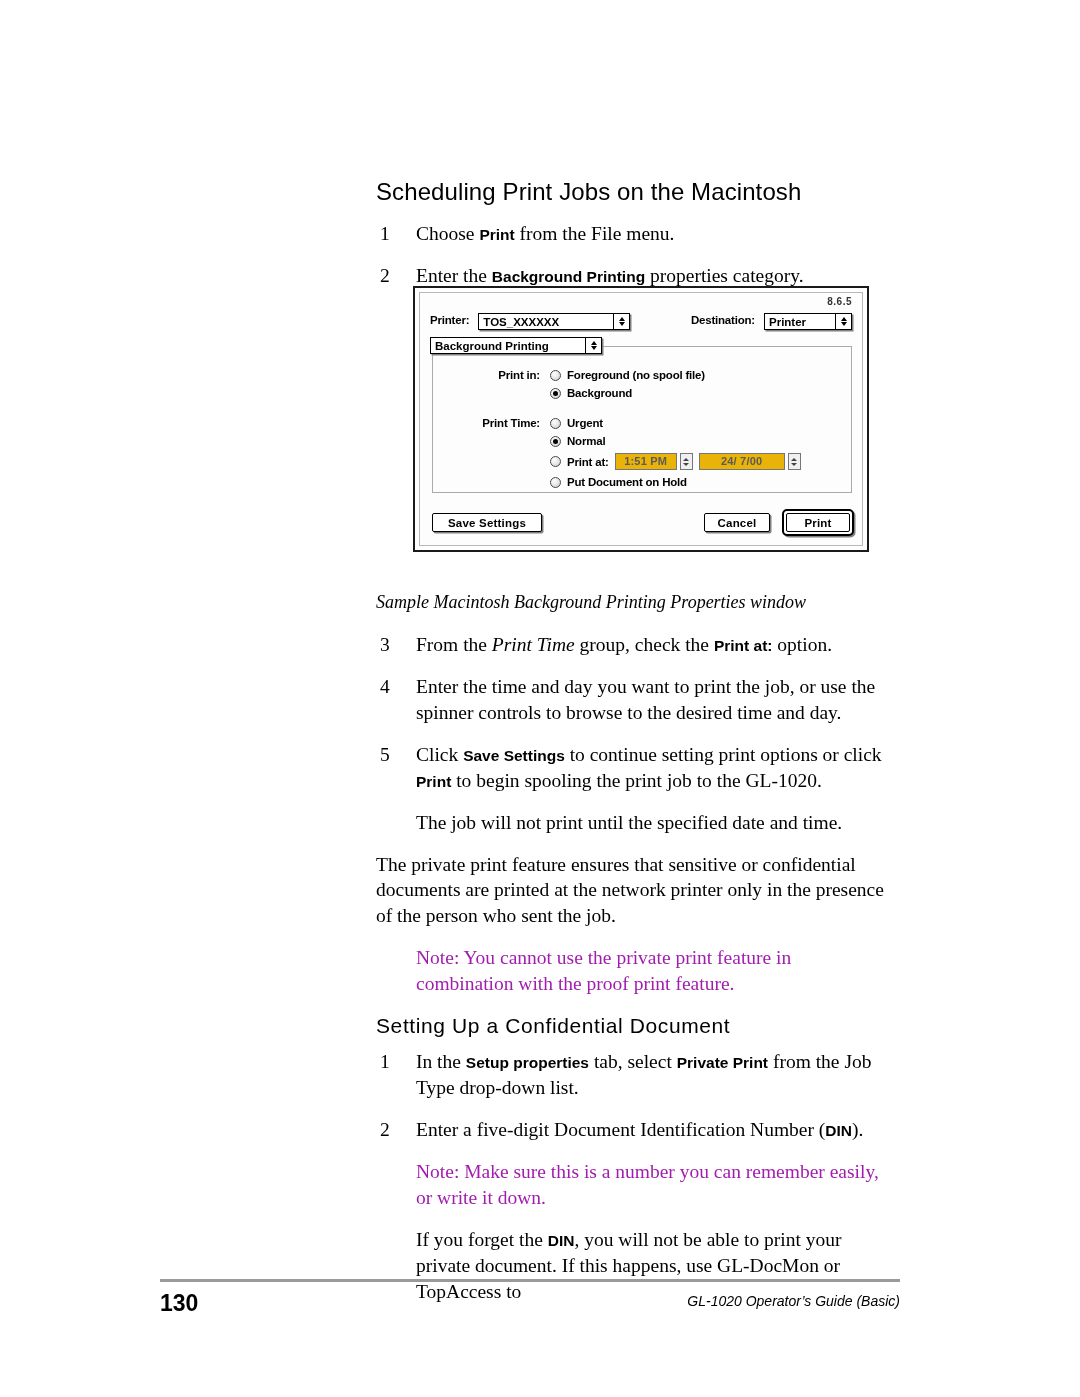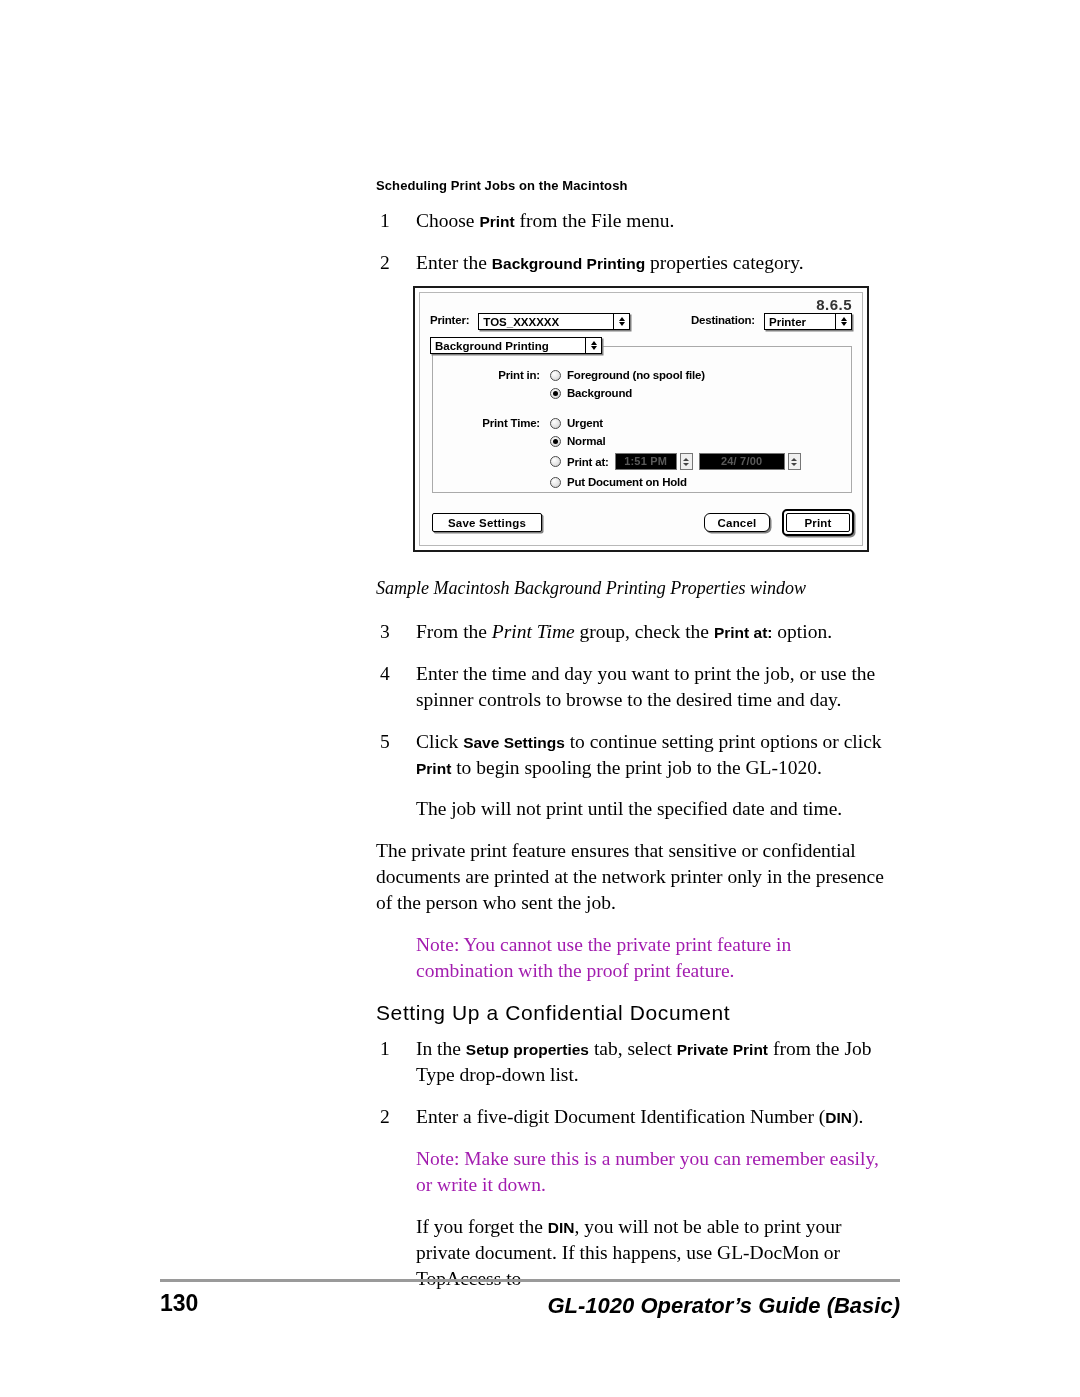--- a/index.html
+++ b/index.html
@@ -26,22 +26,22 @@
   
   .content {
     position: absolute;
     left: 376px;
     top: 178px;
     width: 516px;
   }
 
   h2.section-head {
     font-family: "Liberation Sans", sans-serif;
-    font-weight: bold;
-    font-size: 13px;
+    font-weight: normal;
+    font-size: 24px;
     letter-spacing: 0.1px;
     margin: 0 0 14px 0;
     line-height: 1.2;
   }
   h2.section-head.spaced-top { margin-top: 30px; }
 
   h3.sub-head {
     font-family: "Liberation Sans", sans-serif;
     font-weight: normal;
     font-size: 21px;
@@ -112,22 +112,21 @@
     font-size: 23px;
   }
   .footer-title {
     position: absolute;
     left: 0;
     top: 1293px;
     width: 900px;
     text-align: right;
     font-family: "Liberation Sans", sans-serif;
     font-style: italic;
-    font-size: 22px;
-    font-weight: bold;
+    font-size: 14px;
   }
 
   
   .mac-dialog {
     position: absolute;
     left: 413px;
     top: 286px;
     width: 456px;
     height: 266px;
     background: #ffffff;
@@ -143,21 +142,21 @@
     right: 4px; bottom: 4px;
     border: 1px solid #b8b8b8;
     background: #fdfdfd;
     box-sizing: border-box;
   }
 
   .os-version {
     position: absolute;
     right: 10px;
     top: 3px;
-    font-size: 15px;
+    font-size: 10px;
     font-weight: bold;
     letter-spacing: 0.5px;
     color: #333;
   }
 
   .row-printer {
     position: absolute;
     left: 10px;
     top: 20px;
     right: 10px;
@@ -281,21 +280,21 @@
   }
 
   
   .stepper-group {
     display: inline-flex;
     align-items: stretch;
     margin-left: 6px;
   }
   .txtfield {
     border: 1px solid #767676;
-    background: #000000;
+    background: #eab308;
     height: 17px;
     line-height: 15px;
     box-sizing: border-box;
     font-size: 11px;
     font-weight: bold;
     color: #5a5a5a;
     text-align: center;
     padding: 0 4px;
     letter-spacing: 0.2px;
   }
@@ -341,21 +340,20 @@
     position: absolute;
     left: 12px;
     bottom: 13px;
     width: 110px;
   }
   .btn-cancel {
     position: absolute;
     right: 92px;
     bottom: 13px;
     width: 66px;
-    border-radius: 6px;
   }
   .btn-print-wrap {
     position: absolute;
     right: 8px;
     bottom: 9px;
     border: 2px solid #000;
     border-radius: 5px;
     padding: 2px;
     box-shadow: 1.5px 1.5px 0 #808080;
     background: #fff;

